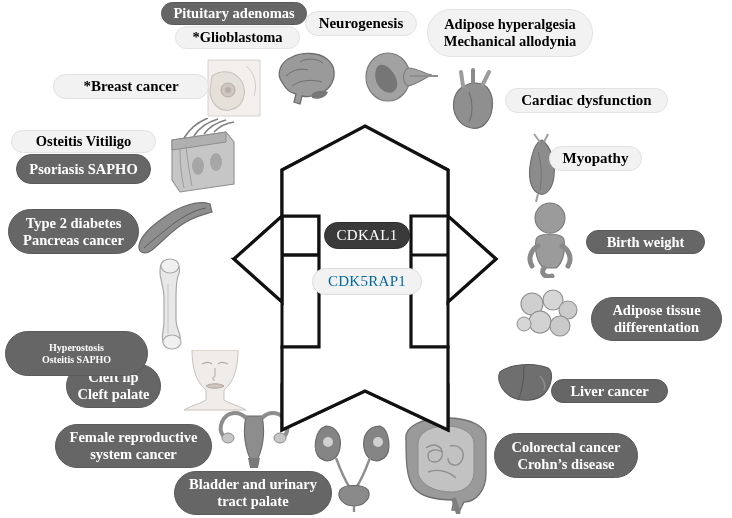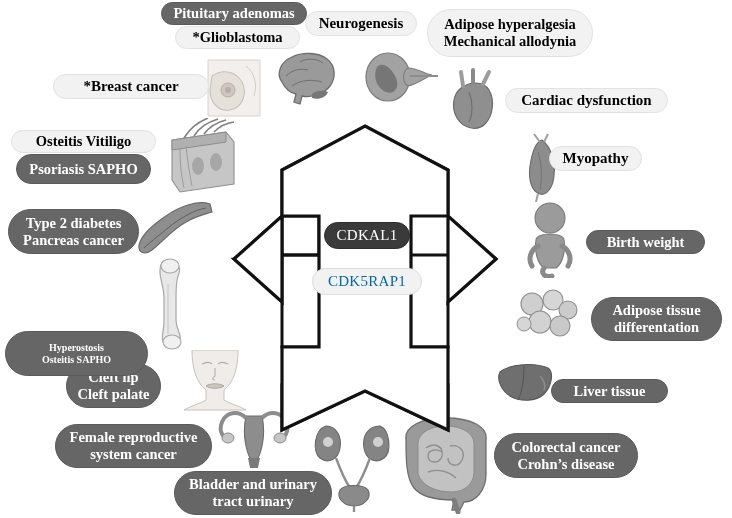--- a/index.html
+++ b/index.html
@@ -258,31 +258,31 @@
   <div class="pill dark" style="left:586px;top:230px;width:119px;height:24px;font-size:14.5px;">
     <span class="ln">Birth weight</span>
   </div>
 
   <div class="pill dark" style="left:591px;top:297px;width:131px;height:44px;font-size:14.5px;">
     <span class="ln">Adipose tissue</span>
     <span class="ln">differentation</span>
   </div>
 
   <div class="pill dark" style="left:551px;top:379px;width:117px;height:24px;font-size:14.5px;">
-    <span class="ln">Liver tissue</span>
+    <span class="ln">Liver cancer</span>
   </div>
 
   <div class="pill dark" style="left:494px;top:433px;width:144px;height:45px;font-size:14.5px;">
     <span class="ln">Colorectal cancer</span>
     <span class="ln">Crohn’s disease</span>
   </div>
 
   <div class="pill dark" style="left:174px;top:471px;width:158px;height:44px;font-size:14.5px;">
     <span class="ln">Bladder and urinary</span>
-    <span class="ln">tract urinary</span>
+    <span class="ln">tract palate</span>
   </div>
 
   <div class="pill dark" style="left:55px;top:424px;width:157px;height:44px;font-size:14.5px;">
     <span class="ln">Female reproductive</span>
     <span class="ln">system cancer</span>
   </div>
 
   <div class="pill dark" style="left:66px;top:364px;width:95px;height:44px;font-size:14.5px;">
     <span class="ln">Cleft lip</span>
     <span class="ln">Cleft palate</span>

